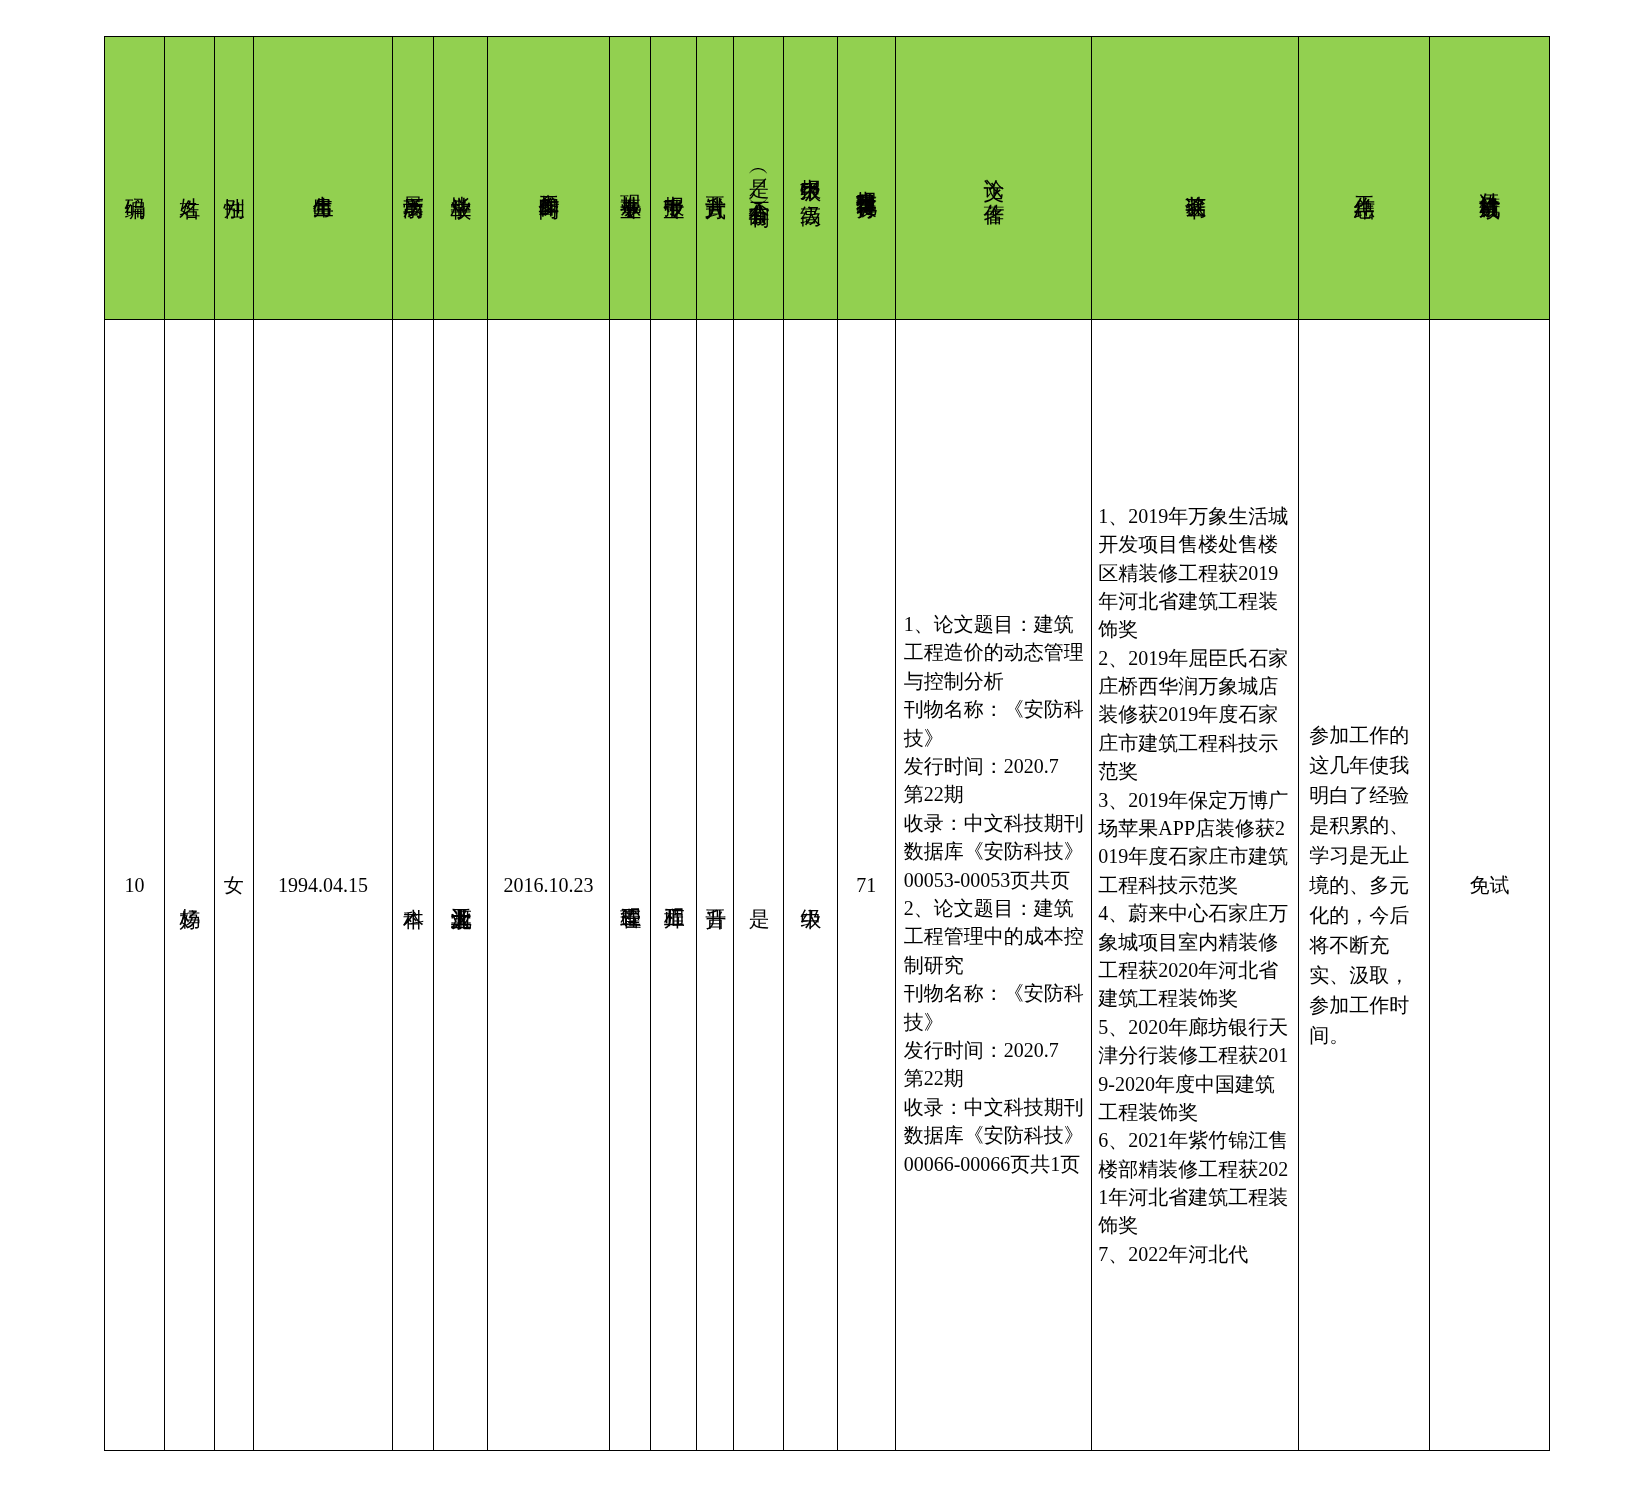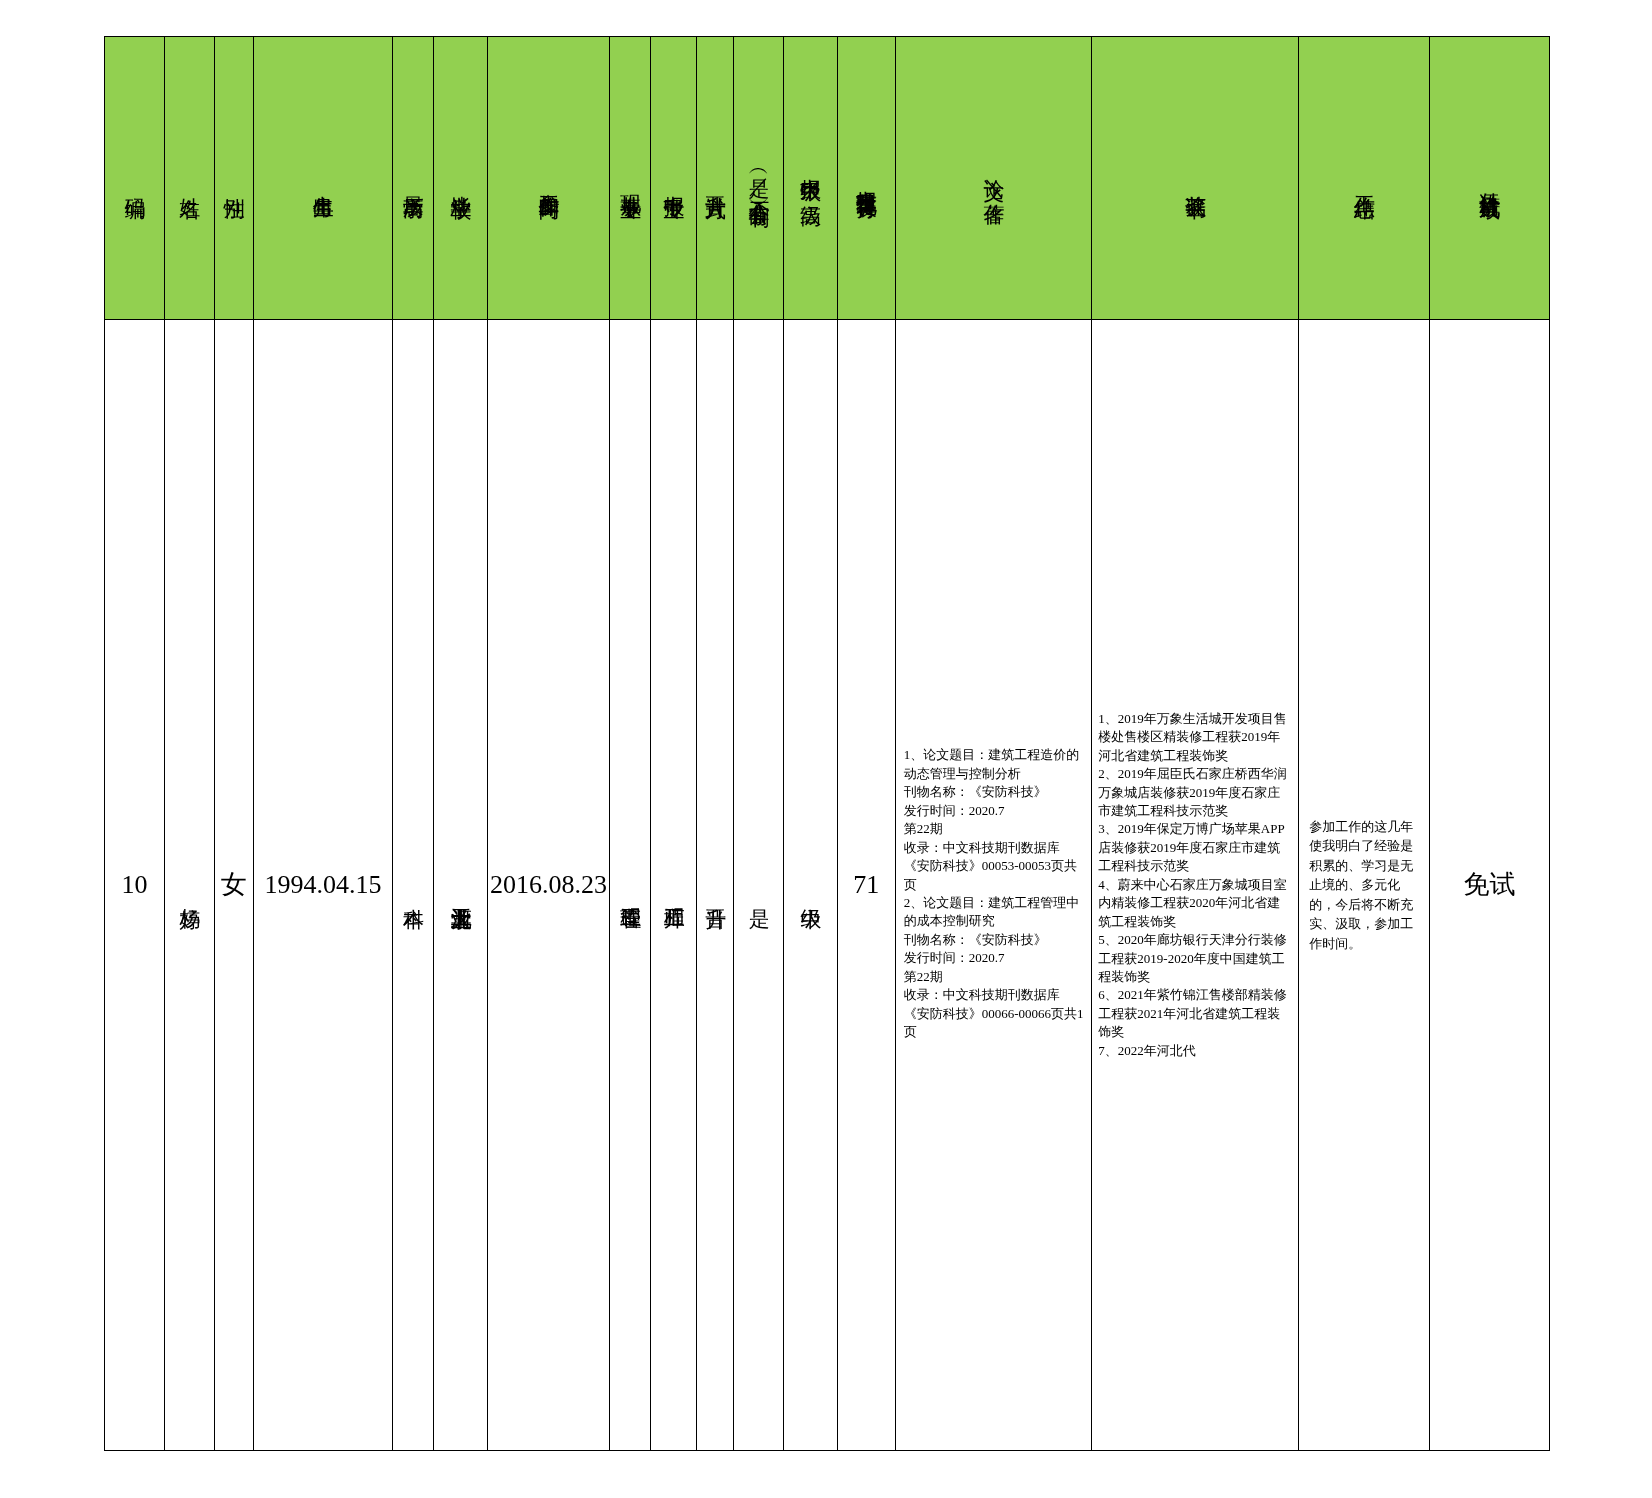--- a/index.html
+++ b/index.html
@@ -57,27 +57,27 @@
   }
   .vcell {
     writing-mode: vertical-rl;
     text-orientation: upright;
     display: inline-block;
     line-height: 1.2;
     font-size: 21px;
   }
   .plaincell {
     display: inline-block;
-    font-size: 26px;
+    font-size: 20px;
     line-height: 1.25;
   }
   .longtext {
     display: block;
     text-align: left;
-    font-size: 13px;
+    font-size: 20px;
     line-height: 1.42;
     padding: 0 6px;
     white-space: pre-wrap;
     word-break: break-all;
     max-height: 1120px;
     overflow: hidden;
     font-family: Liberation Serif, serif;
   }
   td.col-lunwen .longtext { padding-left: 8px; margin-top: 18px; }
   td.col-huojiang .longtext { padding-left: 6px; }
@@ -151,21 +151,21 @@
       </tr>
     </thead>
     <tbody>
       <tr class="data-row">
         <td><span class="plaincell">10</span></td>
         <td><span class="vcell">杨婷</span></td>
         <td><span class="plaincell">女</span></td>
         <td><span class="plaincell">1994.04.15</span></td>
         <td><span class="vcell">本科</span></td>
         <td><span class="vcell">河北工业大学</span></td>
-        <td><span class="plaincell">2016.08.23</span></td>
+        <td><span class="plaincell">2016.10.23</span></td>
         <td><span class="vcell">工程管理</span></td>
         <td><span class="vcell">工程师</span></td>
         <td><span class="vcell">晋升</span></td>
         <td><span class="vcell">是</span></td>
         <td><span class="vcell">中级</span></td>
         <td><span class="plaincell">71</span></td>
         <td class="col-lunwen">
             <span class="longtext">1、论文题目：建筑工程造价的动态管理与控制分析
 刊物名称：《安防科技》
 发行时间：2020.7

